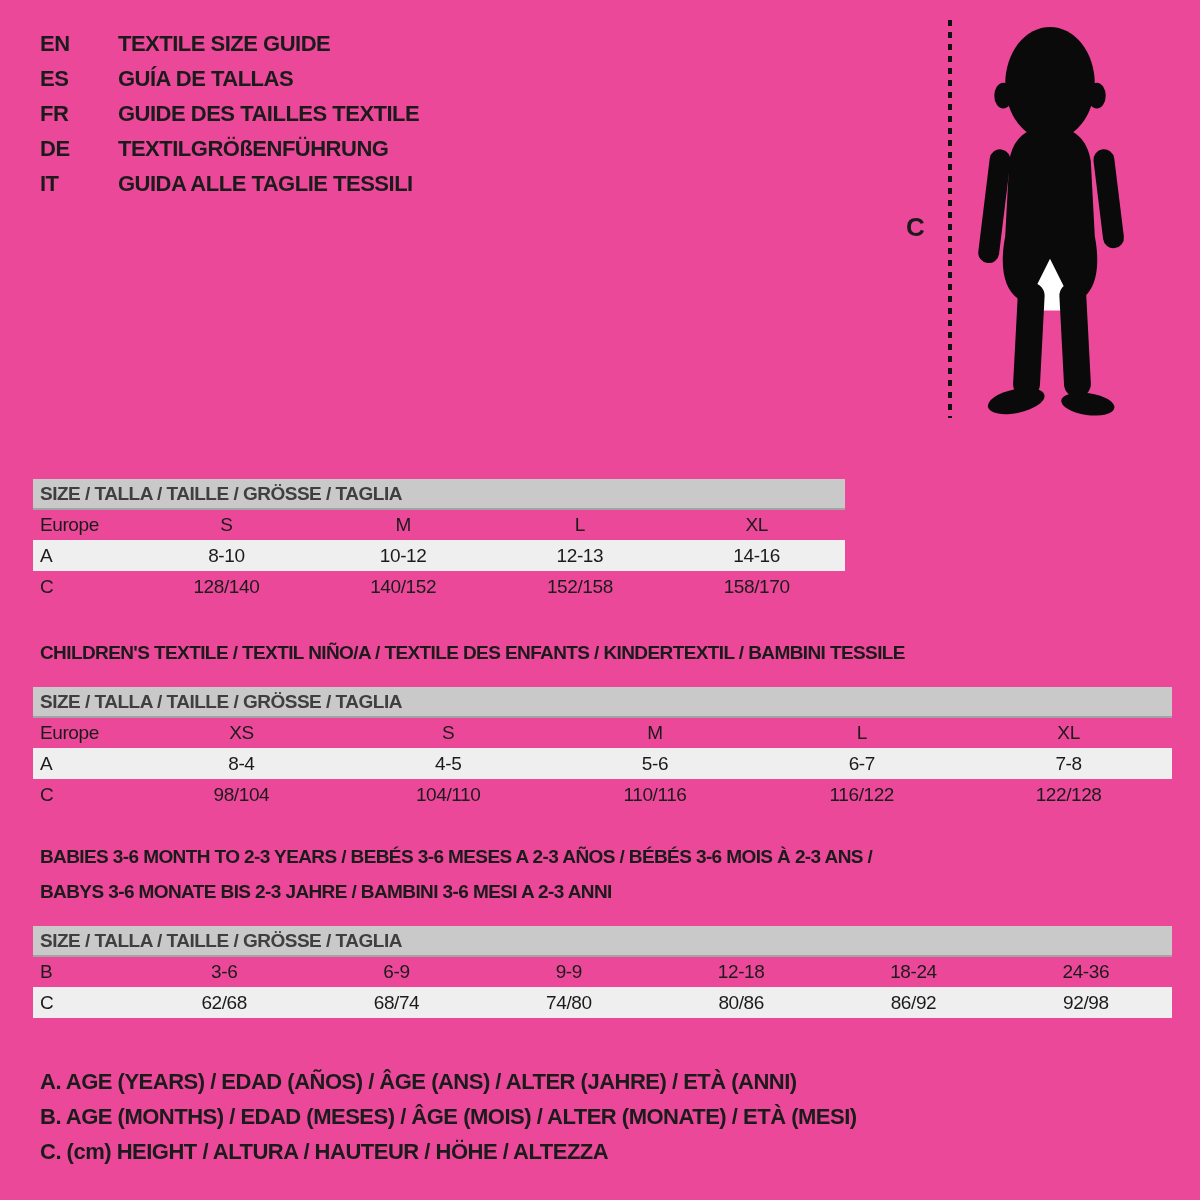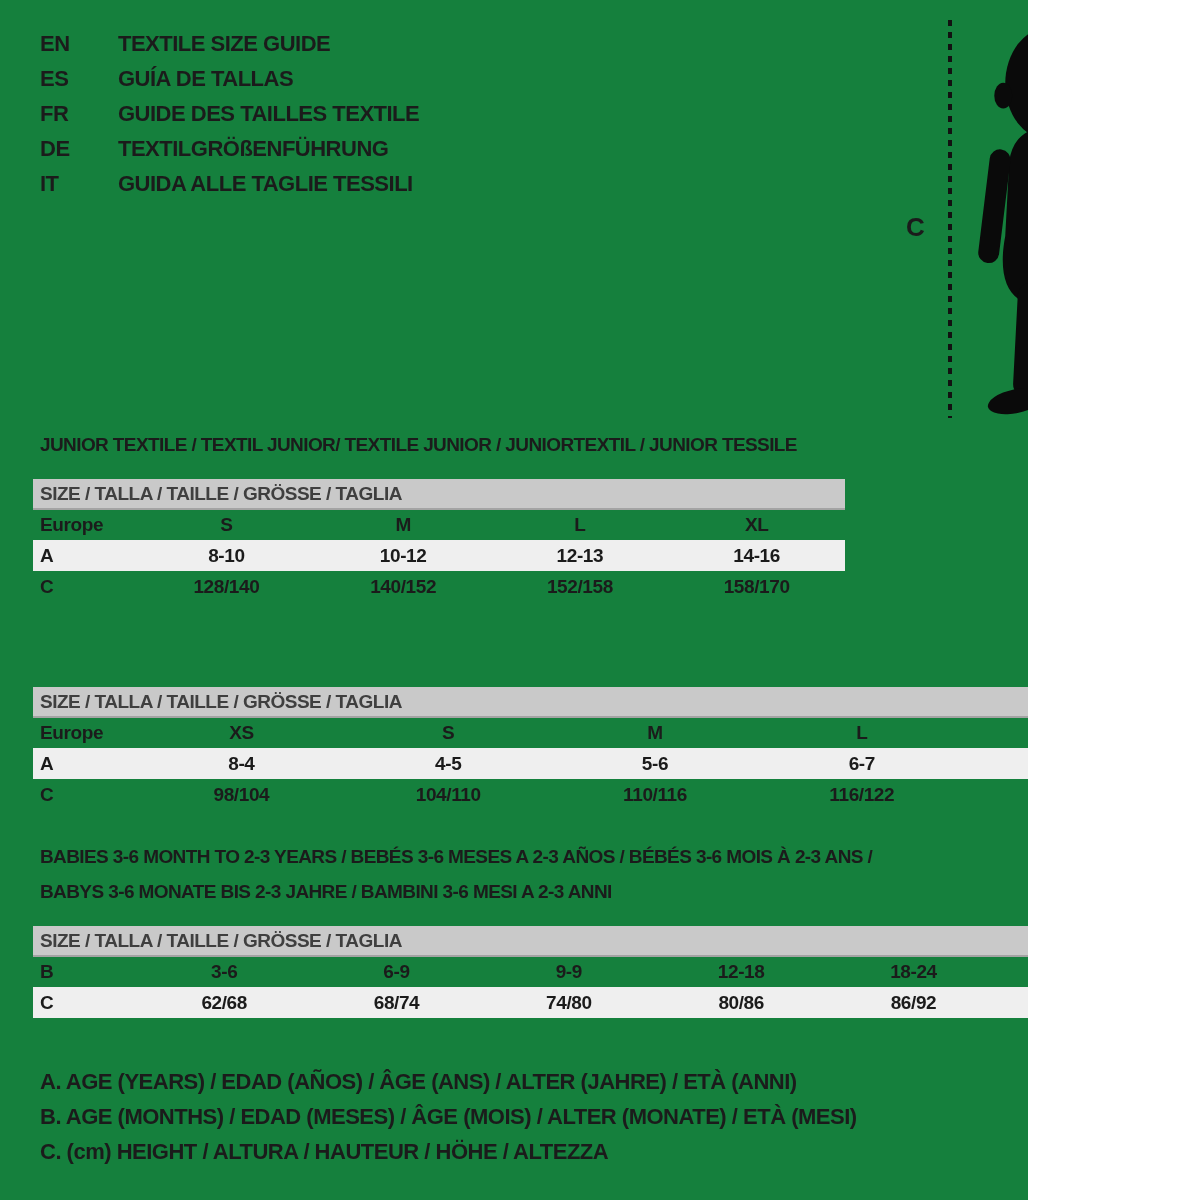--- a/index.html
+++ b/index.html
@@ -2,22 +2,22 @@
 <html><head>
 <meta charset="utf-8">
 <style>
   html,body { margin:0; padding:0; background:#ffffff; }
   body {
     width:1200px; height:1200px;
     font-family:"Liberation Sans", sans-serif;
     color:#1b1b1b;
   }
   .canvas {
-    position:relative; width:1028px; height:1200px;
-    background:#15803d; overflow:hidden;
+    position:relative; width:1200px; height:1200px;
+    background:#ec4899; overflow:hidden;
   }
 
   
   .lang-list { position:absolute; left:40px; top:26px; }
   .lang-row { display:flex; height:35px; align-items:center; }
   .lang-code {
     width:78px; font-weight:700; font-size:22px; letter-spacing:-0.5px;
   }
   .lang-title { font-weight:700; font-size:22px; letter-spacing:-0.5px; }
 
@@ -45,21 +45,21 @@
     border-collapse:collapse; table-layout:fixed;
   }
   th.size-header-bar {
     background:#c9c9c9; color:#3f3f3f;
     font-weight:700; font-size:19px; letter-spacing:-0.5px;
     height:29px; padding:0 8px 0 7px; text-align:left;
     border-bottom:2px solid #a3a3a3;
   }
   tr.data-row { height:31px; }
   tr.data-row td {
-    font-weight:700; font-size:19px; letter-spacing:-0.4px;
+    font-weight:400; font-size:19px; letter-spacing:-0.4px;
     text-align:center; padding:0;
   }
   tr.data-row td.row-label { text-align:left; padding-left:7px; }
   tr.shaded { background:#efefef; }
 
   
   .legend { position:absolute; left:40px; top:1064px; }
   .legend-line {
     height:35px; display:flex; align-items:center;
     font-weight:700; font-size:22px; letter-spacing:-0.5px; white-space:nowrap;
@@ -110,21 +110,20 @@
 
       <ellipse cx="54" cy="381" rx="29" ry="12" transform="rotate(-12 54 381)"></ellipse>
       <ellipse cx="126" cy="384" rx="27" ry="11" transform="rotate(8 126 384)"></ellipse>
 
       <ellipse cx="88" cy="62" rx="45" ry="57"></ellipse>
       <ellipse cx="41" cy="74" rx="9" ry="13"></ellipse>
       <ellipse cx="135" cy="74" rx="9" ry="13"></ellipse>
     </g>
   </svg>
 
-  <div class="section-heading" style="top:434px;">JUNIOR TEXTILE / TEXTIL JUNIOR/ TEXTILE JUNIOR / JUNIORTEXTIL / JUNIOR TESSILE</div>
 
   <table class="sg-table" style="top:479px; width:812px;">
     <colgroup>
         <col style="width:105px;">
         <col>
         <col>
         <col>
         <col>
       </colgroup>
     <tbody>
@@ -148,20 +147,21 @@
     <tr class="data-row">
       <td class="row-label">C</td>
       <td>128/140</td>
       <td>140/152</td>
       <td>152/158</td>
       <td>158/170</td>
     </tr>
   </tbody>
     </table>
 
+  <div class="section-heading" style="top:642px;">CHILDREN'S TEXTILE / TEXTIL NIÑO/A / TEXTILE DES ENFANTS / KINDERTEXTIL / BAMBINI TESSILE</div>
 
   <table class="sg-table" style="top:687px; width:1139px;">
     <colgroup>
         <col style="width:105px;">
         <col>
         <col>
         <col>
         <col>
         <col>
       </colgroup>

